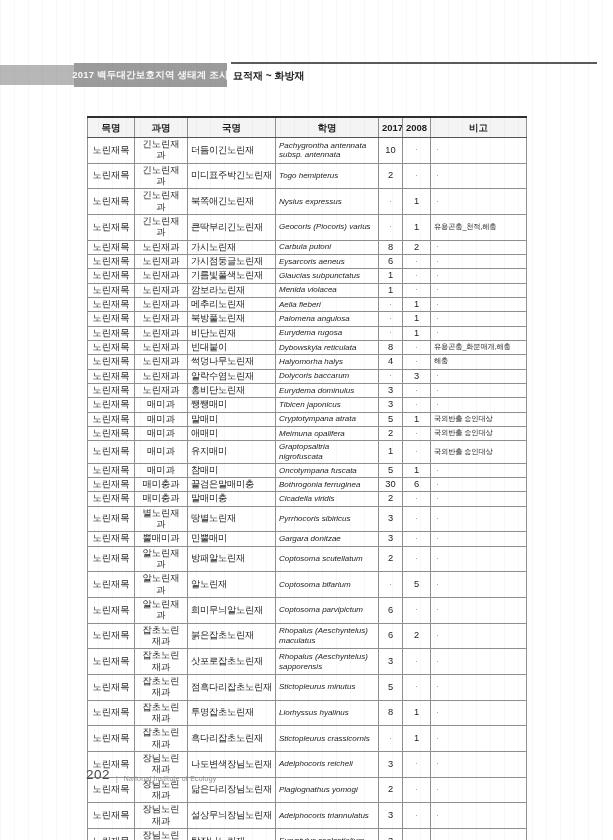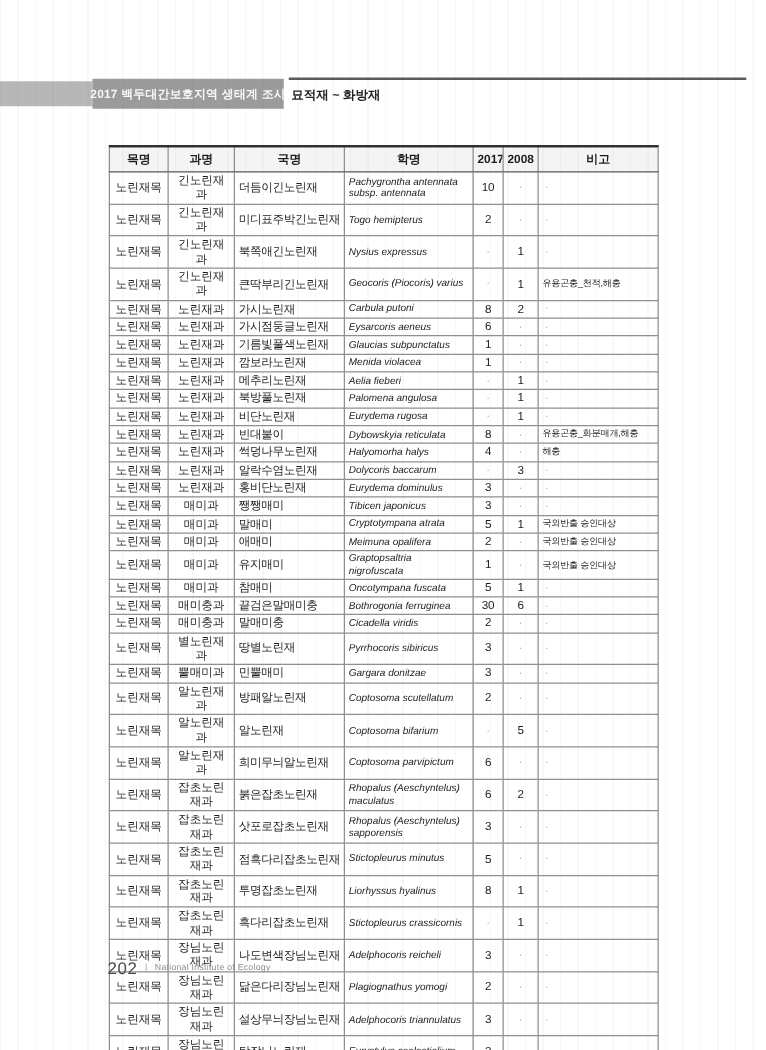--- a/index.html
+++ b/index.html
@@ -41,21 +41,21 @@
     height:17px;border-bottom:1px solid #555;
   }
   td.c0,td.c1{font-size:9.3px;text-align:center;}
   td.c2{font-size:9.3px;text-align:left;letter-spacing:-0.3px;}
   td.c3{font-size:8px;font-style:italic;text-align:left;padding:1px 2px;word-break:break-word;}
   td.c4,td.c5{font-size:9.3px;text-align:center;}
   td.c6{font-size:7.3px;text-align:left;letter-spacing:-0.2px;word-break:break-all;}
   td.dot{color:#8a8a8a;font-size:8px;}
   td.c6.dot{text-align:left;padding-left:5px;}
   
-  .footer{position:absolute;left:86px;top:767px;display:flex;align-items:center;z-index:6;}
+  .footer{position:absolute;left:86px;top:767px;display:flex;align-items:flex-end;z-index:6;}
   .footer .page-num{font-size:13.5px;color:#4a4a4a;letter-spacing:0.5px;}
   .footer .sep{font-size:7px;color:#9a9a9a;margin:0 6px;}
   .footer .org{font-size:7px;color:#8d8d8d;letter-spacing:0.2px;}
 </style>
 </head>
 <body>
 
 <div class="scan-texture"></div>
 
 <div class="band-left"></div>

